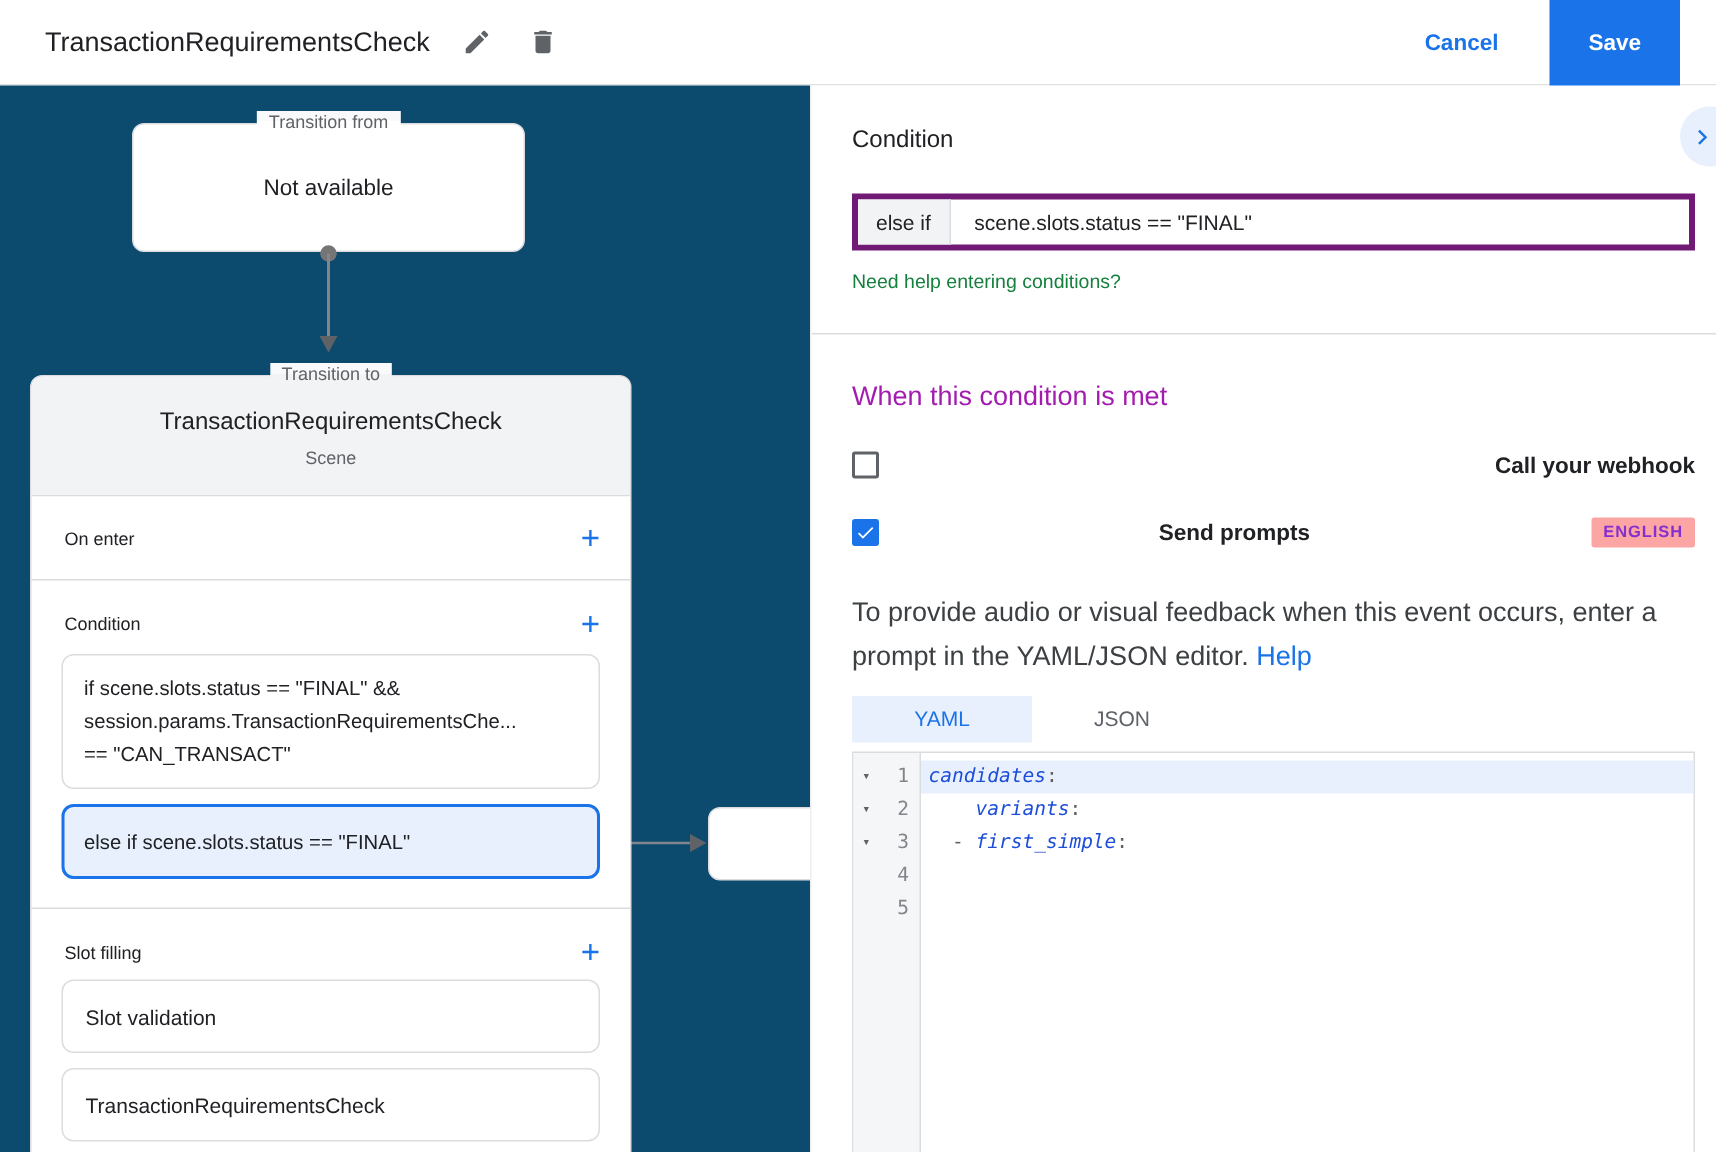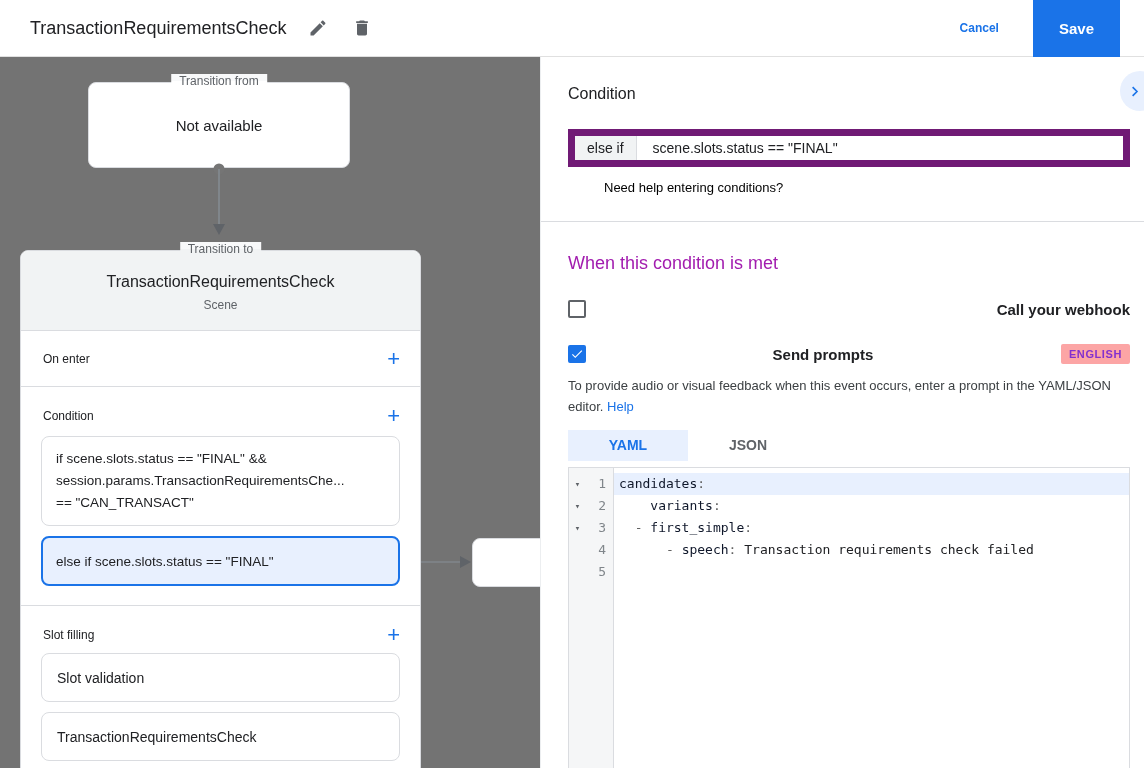--- a/index.html
+++ b/index.html
@@ -6,27 +6,27 @@
   html, body { width: 1144px; height: 768px; overflow: hidden; }
   body { font-family: "Liberation Sans", sans-serif; color: #202124; background: #fff; }
 
   
   .topbar { height: 57px; display: flex; align-items: center; padding: 0 24px 0 30px;
             border-bottom: 1px solid #e0e0e0; background: #fff; }
   .topbar-title { font-size: 18px; color: #202124; }
   .icon-btn { width: 24px; height: 24px; margin-left: 20px; cursor: pointer; display: flex; align-items: center; justify-content: center; }
   .icon-btn svg { width: 20px; height: 20px; fill: #5f6368; }
   .topbar-spacer { flex: 1; }
-  .cancel-btn { color: #1a73e8; font-size: 12px; font-weight: bold; margin-right: 34px; cursor: pointer; }
+  .cancel-btn { color: #1a73e8; font-size: 15px; font-weight: bold; margin-right: 34px; cursor: pointer; }
   .save-btn { background: #1a73e8; color: #fff; font-size: 15px; font-weight: bold;
               border: none; border-radius: 4px; padding: 28px 26px; cursor: pointer; }
 
   
   .content { display: flex; height: 711px; }
-  .canvas { position: relative; width: 540px; background: #737373; overflow: hidden; flex: none; }
+  .canvas { position: relative; width: 540px; background: #0c4a6e; overflow: hidden; flex: none; }
   .panel { flex: 1; background: #fff; position: relative; overflow: hidden; border-left: 1px solid #eceef0; }
 
   
   .tfrom-box { position: absolute; left: 88px; top: 25px; width: 262px; height: 86px;
                background: #fff; border: 1px solid #dadce0; border-radius: 8px;
                display: flex; align-items: center; justify-content: center; }
   .box-legend { position: absolute; top: -9px; left: 50%; transform: translateX(-50%);
                 font-size: 12px; color: #5f6368; padding: 0 8px; white-space: nowrap;
                 background: linear-gradient(to bottom, #f8f9fa 50%, #ffffff 50%); }
   .tfrom-value { font-size: 15px; color: #202124; }
@@ -65,55 +65,55 @@
                 background: #fff; border: 1px solid #dadce0; border-radius: 8px; cursor: pointer; }
 
   
   .panel-inner { padding: 0 14px 0 27px; }
   .panel-h1 { font-size: 16px; color: #202124; margin-top: 28px; }
   .chev-btn { position: absolute; top: 14px; right: -16px; width: 40px; height: 40px;
               border-radius: 50%; background: #e8f0fe; border: none; cursor: pointer;
               display: flex; align-items: center; justify-content: center; }
   .chev-btn svg { width: 15px; height: 15px; stroke: #1a73e8; stroke-width: 2.6; fill: none; margin-right: 12px; }
 
-  .elseif-row { display: flex; margin-top: 26px; height: 38px; border: 7px solid #701a75; background: #fff; }
+  .elseif-row { display: flex; margin-top: 26px; height: 38px; border: 4px solid #701a75; background: #fff; }
   .elseif-label { background: #f1f3f4; border-right: 1px solid #dadce0; display: flex; align-items: center;
                   padding: 0 12px; font-size: 14px; color: #202124; flex: none; }
   .elseif-input { flex: 1; border: none; outline: none; font-size: 14px; color: #202124;
                   padding: 0 16px; font-family: "Liberation Sans", sans-serif; background: transparent; }
-  .help-link { display: inline-block; margin-top: 13px; font-size: 13px; color: #000000; cursor: pointer; text-decoration: none; margin-left: 36px; }
+  .help-link { display: inline-block; margin-top: 13px; font-size: 13px; color: #15803d; cursor: pointer; text-decoration: none; }
   .panel-divider { margin: 25px -14px 0 -27px; border-bottom: 1px solid #dadce0; }
 
   .panel-h2 { font-size: 18px; color: #a21caf; margin-top: 31px; font-weight: normal; }
   .check-row { display: flex; align-items: center; margin-top: 26px; justify-content: space-between; }
   .checkbox { width: 18px; height: 18px; border: 2px solid #5f6368; border-radius: 2px; background: #fff;
               cursor: pointer; flex: none; }
   .checkbox.checked { border-color: #1a73e8; background: #1a73e8; display: flex; align-items: center; justify-content: center; }
   .checkbox.checked svg { width: 14px; height: 14px; fill: #fff; }
   .check-label { font-size: 15px; font-weight: bold; color: #202124; margin-left: 15px; cursor: pointer; }
   .lang-badge { margin-left: 16px; background: #fca5a5; color: #8430ce; font-size: 11px; font-weight: bold;
                 letter-spacing: 0.6px; padding: 4px 8px; border-radius: 2px; }
-  .prompt-desc { margin-top: 12px; font-size: 13px; line-height: 1.6; color: #3c4043; max-width: 575px; }
+  .prompt-desc { margin-top: 29px; font-size: 18px; line-height: 1.6; color: #3c4043; max-width: 575px; }
   .inline-link { color: #1a73e8; cursor: pointer; text-decoration: none; }
 
   .tabs { display: flex; margin-top: 12px; }
   .tab { width: 120px; height: 31px; display: flex; align-items: center; justify-content: center;
-         font-size: 14px; font-weight: bold; color: #5f6368; cursor: pointer; }
+         font-size: 14px; font-weight: normal; color: #5f6368; cursor: pointer; }
   .tab.active { background: #e8f0fe; color: #1a73e8; }
 
   .editor { display: flex; margin-top: 6px; border: 1px solid #dadce0; height: 302px; background: #fff;
             font-family: "DejaVu Sans Mono", monospace; font-size: 13px; }
   .gutter { width: 45px; background: #f5f6f7; border-right: 1px solid #dadce0; padding-top: 5px; flex: none; }
   .gutter-line { height: 22px; display: flex; align-items: center; }
   .fold { width: 17px; text-align: center; color: #5f6368; font-size: 9px; cursor: pointer; }
   .lnum { flex: 1; text-align: right; padding-right: 7px; color: #80868b; font-size: 13px; }
   .code-area { flex: 1; padding-top: 5px; overflow: hidden; cursor: text; }
   .code-line { height: 22px; line-height: 22px; white-space: pre; padding-left: 5px; }
   .code-line.hl { background: #e8f0fe; }
-  .tok-key { color: #0f172a; }
+  .tok-key { color: #1d4ed8; font-style: italic; }
   .tok-plain { color: #616161; }
   .tok-text { color: #202124; }
 </style>
 </head>
 <body>
 
 <div class="topbar">
   <span class="topbar-title">TransactionRequirementsCheck</span>
   <span class="icon-btn">
     <svg viewBox="0 0 24 24">
@@ -258,19 +258,18 @@
             </div>
             <div class="gutter-line">
               <span class="fold"></span>
               <span class="lnum">5</span>
             </div>
           </div>
         <div class="code-area">
             <div class="code-line hl"><span class="tok-key">candidates</span><span class="tok-plain">:</span></div>
             <div class="code-line"><span class="tok-plain">    </span><span class="tok-key">variants</span><span class="tok-plain">:</span></div>
             <div class="code-line"><span class="tok-plain">  - </span><span class="tok-key">first_simple</span><span class="tok-plain">:</span></div>
-            <div class="code-line"><span class="tok-plain">      - </span><span class="tok-key">speech</span><span class="tok-plain">: </span><span class="tok-text">Transaction requirements check failed</span></div>
             <div class="code-line"></div>
           </div>
       </div>
     </div>
   </div>
 </div>
 
 </body></html>

